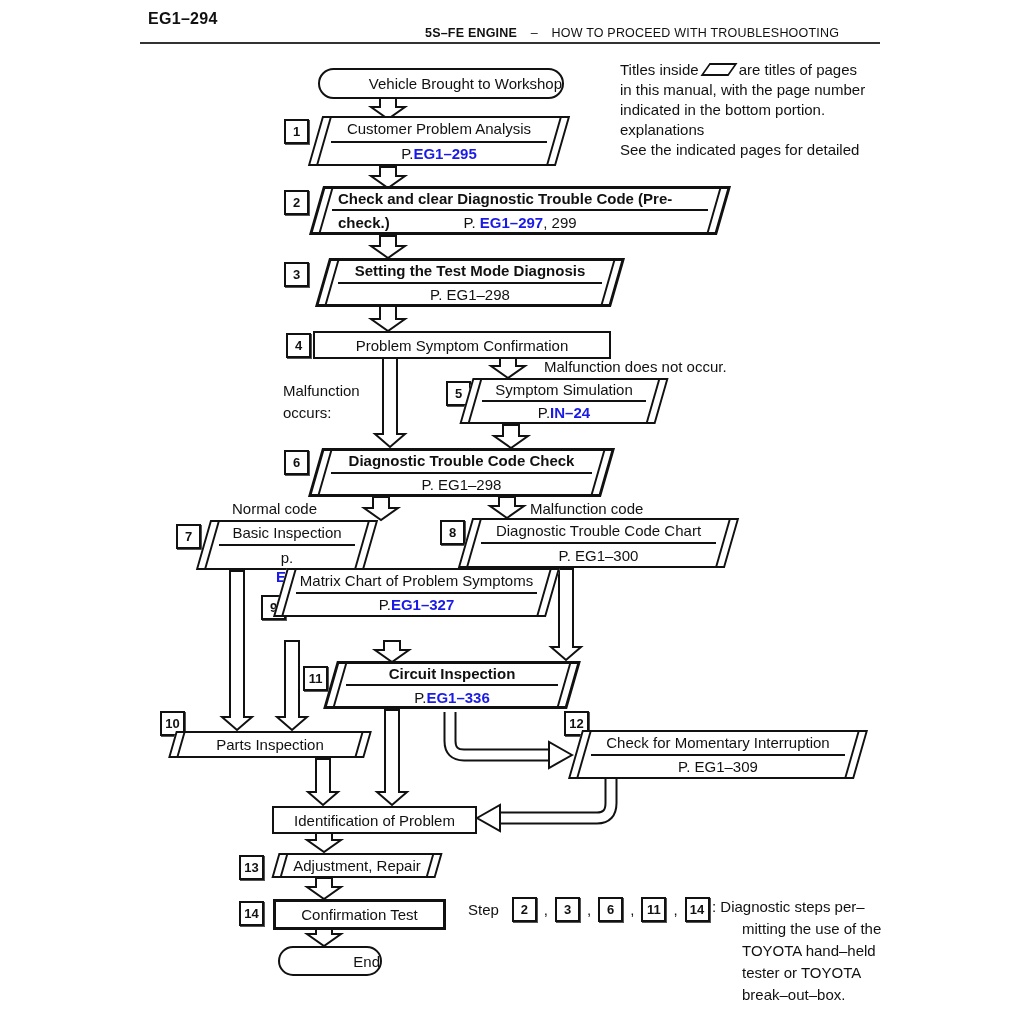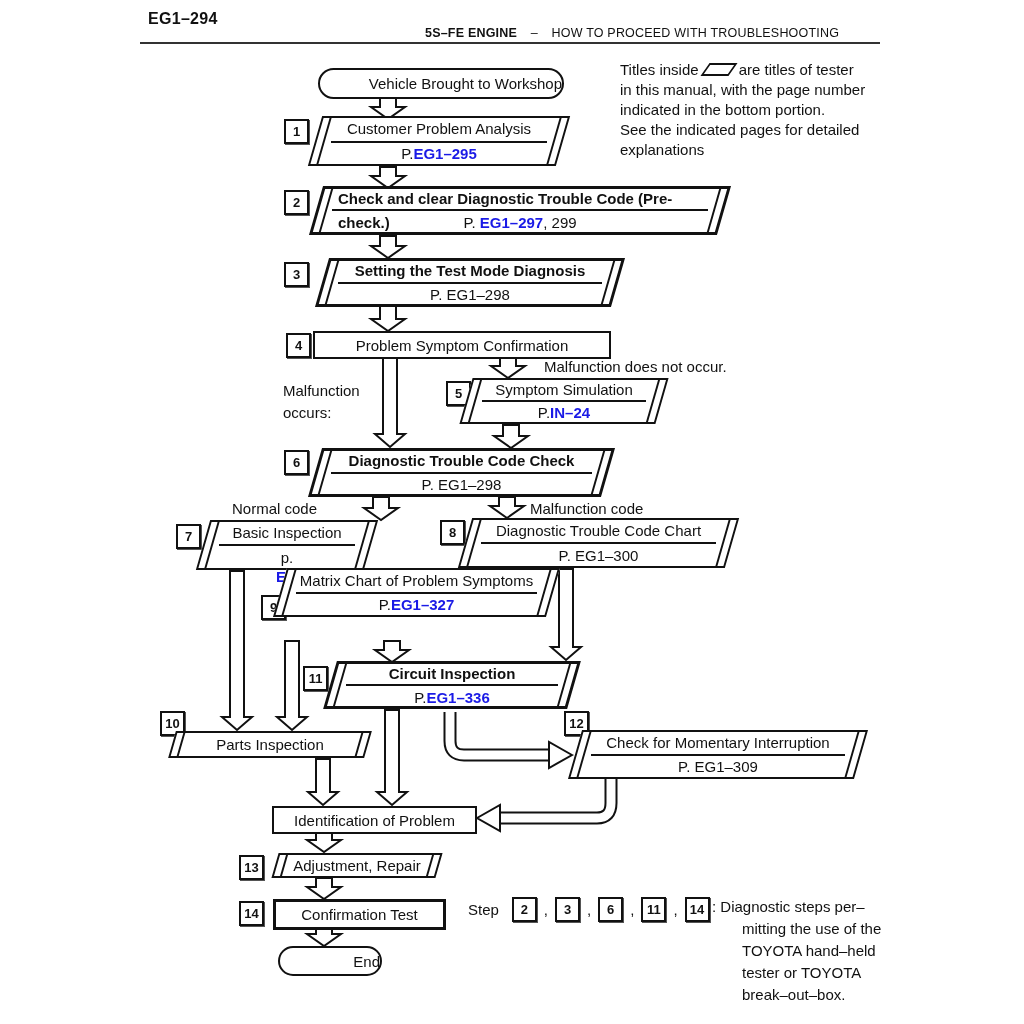--- a/index.html
+++ b/index.html
@@ -55,26 +55,26 @@
   <div class="abs pagecode" style="left:148px;top:10px">EG1–294</div>
   <div class="abs hdr" style="left:425px;top:26px">
     <b>5S–FE ENGINE</b>
     <span style="margin:0 10px">–</span>
     <span>HOW TO PROCEED WITH TROUBLESHOOTING</span>
   </div>
   <div class="abs rule" style="left:140px;top:42px;width:740px"></div>
 
   <div class="abs note" style="left:620px;top:60px;width:300px">
     <div>
-      <span>Titles inside</span><span class="pglyph"></span><span>are titles of tester</span>
+      <span>Titles inside</span><span class="pglyph"></span><span>are titles of pages</span>
     </div>
     <div>in this manual, with the page number</div>
     <div>indicated in the bottom portion.</div>
+    <div>explanations</div>
     <div>See the indicated pages for detailed</div>
-    <div>explanations</div>
   </div>
 
   <svg width="1024" height="1024" viewBox="0 0 1024 1024">
     <g fill="#fff" stroke="#111" stroke-width="2" stroke-linejoin="miter">
       <path d="M380,97 V107 H371 L388,119 L405,107 H396 V97 Z"></path>
       <path d="M380,167 V176 H371 L388,188 L405,176 H396 V167 Z"></path>
       <path d="M380,236 V246 H371 L388,258 L405,246 H396 V236 Z"></path>
       <path d="M380,306 V319 H371 L388,331 L405,319 H396 V306 Z"></path>
       <path d="M500,356 V366 H491 L508,378 L525,366 H516 V356 Z"></path>
       <path d="M503,425 V436 H494 L511,448 L528,436 H519 V425 Z"></path>

